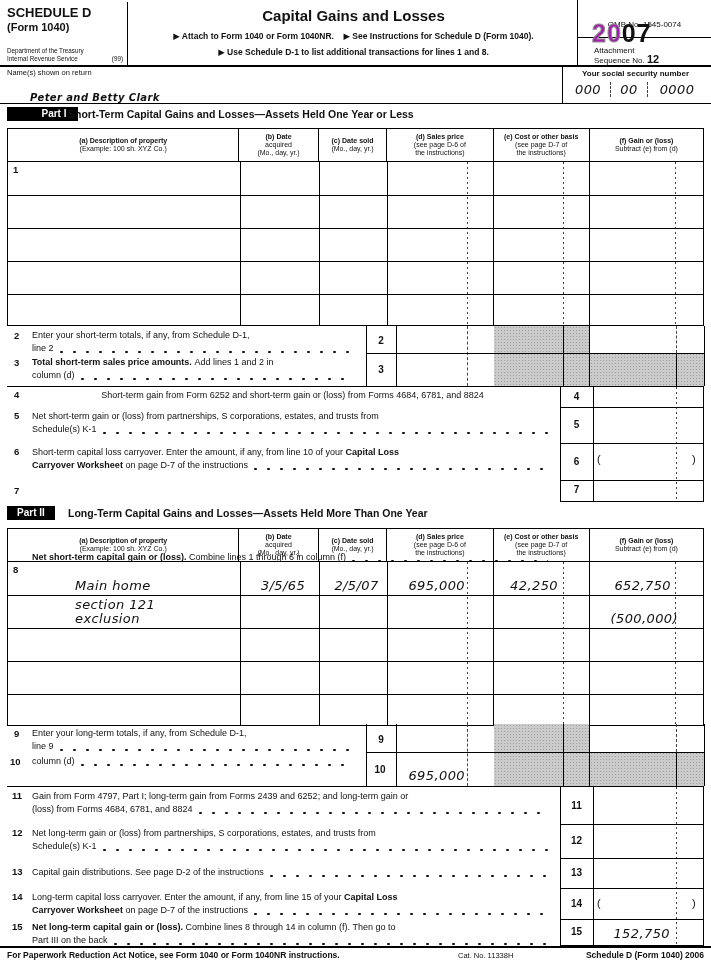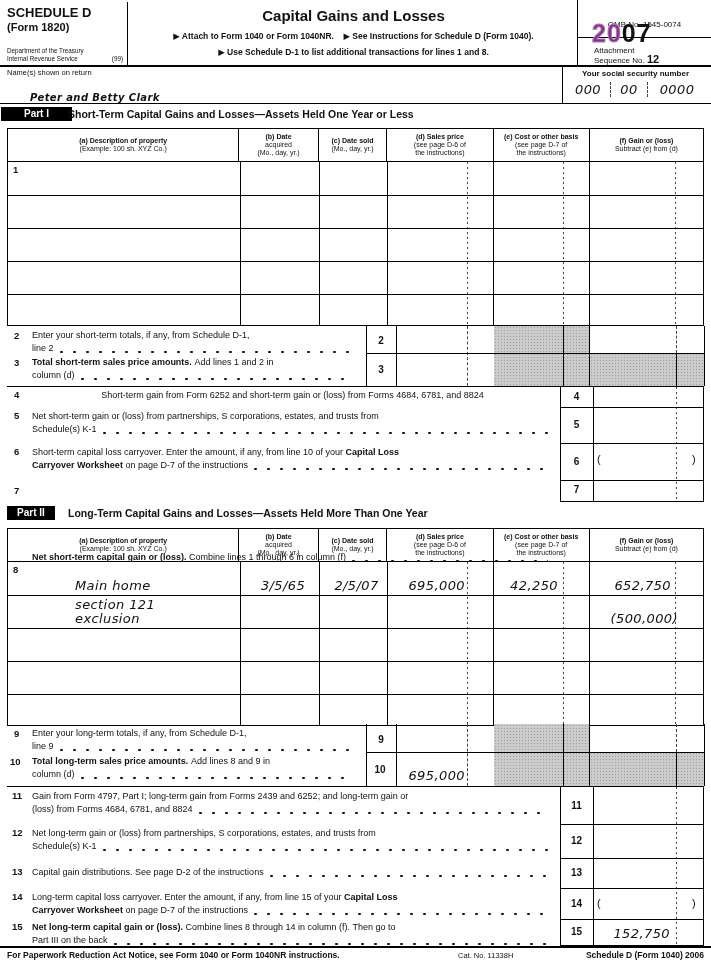--- a/index.html
+++ b/index.html
@@ -41,21 +41,21 @@
     background-position:232px 0,311px 0,379px 0,485px 0,581px 0,
       0 33px,0 66px,0 99px,0 132px,459px 0,555px 0,667px 0;}
   .rbox{border:1px solid #000;background-repeat:no-repeat;}
 </style>
 </head>
 <body>
 
 <div class="page">
 
   <div class="abs b" style="left:7px;top:5px;font-size:13px;">SCHEDULE D</div>
-  <div class="abs b" style="left:7px;top:21px;font-size:11px;">(Form 1820)</div>
+  <div class="abs b" style="left:7px;top:21px;font-size:11px;">(Form 1040)</div>
   <div class="abs" style="left:7px;top:47px;font-size:6.3px;line-height:7.5px;">Department of the Treasury</div>
   <div class="abs" style="left:7px;top:55px;width:116px;display:flex;justify-content:space-between;font-size:6.3px;">
     <span>Internal Revenue Service</span>
     <span>(99)</span>
   </div>
   <div class="abs vline" style="left:127px;top:2px;height:64px;"></div>
 
   <div class="abs b" style="left:130px;top:7px;width:447px;text-align:center;font-size:15px;">Capital Gains and Losses</div>
   <div class="abs b" style="left:130px;top:31px;width:447px;text-align:center;font-size:8.5px;">
     <span>▶ Attach to Form 1040 or Form 1040NR.</span>&nbsp;&nbsp;&nbsp;
@@ -79,21 +79,21 @@
   <div class="abs hand" style="left:30px;top:92px;font-size:10px;font-weight:bold;">Peter and Betty Clark</div>
   <div class="abs vline" style="left:562px;top:66px;height:37px;"></div>
   <div class="abs b" style="left:563px;top:69px;width:145px;text-align:center;font-size:8px;">Your social security number</div>
   <div class="abs" style="left:566px;top:82px;width:140px;display:flex;">
     <span class="hand" style="width:44px;text-align:center;">000</span>
     <span class="hand" style="width:36px;text-align:center;border-left:1px dashed #444;">00</span>
     <span class="hand" style="width:58px;text-align:center;border-left:1px dashed #444;">0000</span>
   </div>
   <div class="abs hline" style="left:0;top:103px;width:711px;"></div>
 
-  <div class="abs badge" style="left:1px;top:107px;width:71px;">Part I</div>
+  <div class="abs badge" style="left:7px;top:107px;width:48px;padding-left:23px;">Part I</div>
   <div class="abs b" style="left:68px;top:108px;font-size:10.5px;">Short-Term Capital Gains and Losses—Assets Held One Year or Less</div>
 
   <div class="abs" style="left:7px;top:128px;width:695px;height:196px;border:1px solid #000;">
     <div style="display:flex;height:32px;border-bottom:1px solid #000;">
       <div class="colhead" style="width:232px;">
         <div class="cl">(a) Description of property</div>
         <div>(Example: 100 sh. XYZ Co.)</div>
       </div>
       <div class="colhead" style="width:79px;">
         <div class="cl">(b) Date</div>
@@ -265,21 +265,20 @@
     <div class="dline">
         <span>line 9</span>
         <span class="dots"></span>
       </div>
   </div>
   <div class="abs numbox" style="left:367px;top:729px;width:28px;height:20px;">9</div>
   <div class="abs" style="left:397px;top:725px;width:69px;height:26px;"></div>
 
   <div class="abs num" style="left:10px;top:756px;">10</div>
   <div class="abs t9" style="left:32px;top:755px;width:327px;">
-    <div><span class="b">Total long-term sales price amounts. </span><span>Add lines 8 and 9 in</span></div>
     <div class="dline">
         <span>column (d)</span>
         <span class="dots"></span>
       </div>
   </div>
   <div class="abs numbox" style="left:365px;top:759px;width:30px;height:20px;">10</div>
   <div class="abs hand" style="left:387px;top:768px;width:78px;text-align:right;">695,000</div>
 
   <div class="abs rbox" style="left:560px;top:786px;width:142px;height:158px;
        background-image:linear-gradient(#000,#000),linear-gradient(#000,#000),linear-gradient(#000,#000),linear-gradient(#000,#000),linear-gradient(#000,#000),repeating-linear-gradient(to bottom,#444 0 2px,transparent 2px 5px);

